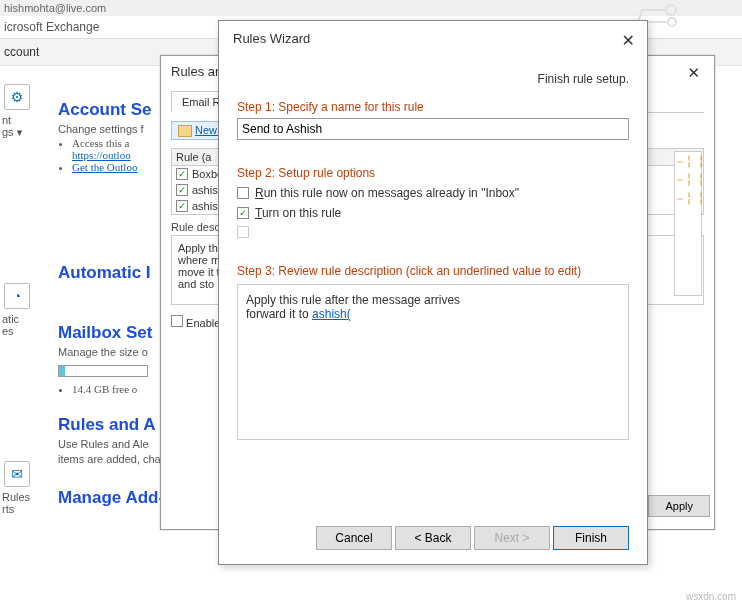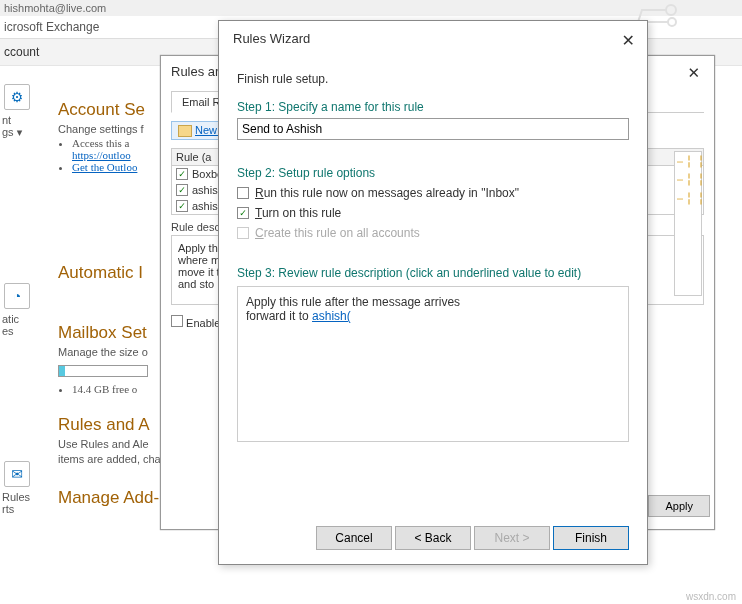--- a/index.html
+++ b/index.html
@@ -15,21 +15,21 @@
     }
     
     .bg-layer { position: absolute; top:0; left:0; right:0; bottom:0; padding:0; }
     .bg-email { font-size:11px; color:#666; padding:2px 4px; background:#f0f0f0; }
     .bg-exchange { font-size:12px; color:#555; padding:4px 4px; border-bottom:1px solid #ddd;}
     .bg-account-bar { background:#f3f3f3; padding:6px 4px; font-size:12px; color:#333; border-bottom:1px solid #e5e5e5;}
     .bg-left-icons { position:absolute; left:0; top:80px; width:40px; }
     .icon-box { width:26px; height:26px; border:1px solid #bbb; border-radius:2px; margin:4px; background:#fff; display:flex; align-items:center; justify-content:center; font-size:14px; color:#0a6ebd;}
     .bg-icon-label { font-size:11px; color:#555; margin-left:2px;}
     .bg-content { position:absolute; left:58px; top:90px; width:160px; }
-    .bg-content h3 { font-size:17px; font-weight:400; color:#a16207; margin-top:10px; margin-bottom:2px;}
+    .bg-content h3 { font-size:17px; font-weight:700; color:#1d4ed8; margin-top:10px; margin-bottom:2px;}
     .bg-content p { font-size:11px; color:#555; line-height:1.4; }
     .bg-content a { color:#0563c1; text-decoration:underline; cursor:pointer;}
     .bg-content ul { list-style:disc; margin-left:14px; font-size:11px; color:#555;font-family:Liberation Serif, serif;}
     .storage-bar { width:90px; height:12px; border:1px solid #999; background:#fff; margin-top:4px; position:relative;}
     .storage-fill { position:absolute; left:0; top:0; bottom:0; width:6px; background:#58c9e0;}
 
     
     .rules-dialog {
       position:absolute; left:160px; top:55px; width:555px; height:475px;
       background:#fff; border:1px solid #999; box-shadow:0 0 1px #888;
@@ -55,22 +55,22 @@
 
     
     .wizard {
       position:absolute; left:218px; top:20px; width:430px; height:545px;
       background:#fff; border:1px solid #888; box-shadow:2px 2px 8px rgba(0,0,0,0.2);
       z-index:10;
     }
     .wizard .title { padding:10px 14px; font-size:13px;}
     .wizard .close { position:absolute; right:12px; top:10px; font-size:16px; cursor:pointer;}
     .wizard .body { padding:6px 18px 0 18px; font-size:12px;}
-    .wizard .section-label { font-size:12px; margin-top:10px; }
-    .wizard .step { font-size:12px; margin-top:14px; color:#0f766e;}
+    .wizard .section-label { font-size:12px; margin-top:10px;text-align:right; }
+    .wizard .step { font-size:12px; margin-top:14px; color:#c2410c;}
     .wizard input[type="text"] {
       width:100%; padding:3px 4px; font-size:12px; border:1px solid #999; margin-top:4px;
     }
     .wizard .opt { display:flex; align-items:center; gap:6px; margin-top:6px; font-size:12px;}
     .wizard .opt .checkbox.disabled { border-color:#ccc; color:#ccc;}
     .wizard .opt.disabled { color:#aaa;}
     .wizard .desc-box {
       border:1px solid #ccc; margin-top:6px; padding:8px; font-size:12px; height:156px; overflow:auto;
     }
     .wizard .desc-box a { color:#0563c1; text-decoration:underline;}
@@ -191,21 +191,20 @@
     <div class="opt">
       <span class="checkbox"></span>
       <span><span class="underline-accel">R</span><span>un this rule now on messages already in "Inbox"</span></span>
     </div>
     <div class="opt">
       <span class="checkbox">✓</span>
       <span><span class="underline-accel">T</span><span>urn on this rule</span></span>
     </div>
     <div class="opt disabled">
       <span class="checkbox disabled"></span>
-      <span><span class="underline-accel">C</span><span>reate this rule on all accounts</span></span>
     </div>
 
     <div class="step" style="margin-top:26px">Step 3: Review rule description (click an underlined value to edit)</div>
     <div class="desc-box">
       <div>Apply this rule after the message arrives</div>
       <div><span>forward it to </span><a>ashish(</a></div>
     </div>
   </div>
   <div class="btnrow">
     <button>Cancel</button>

